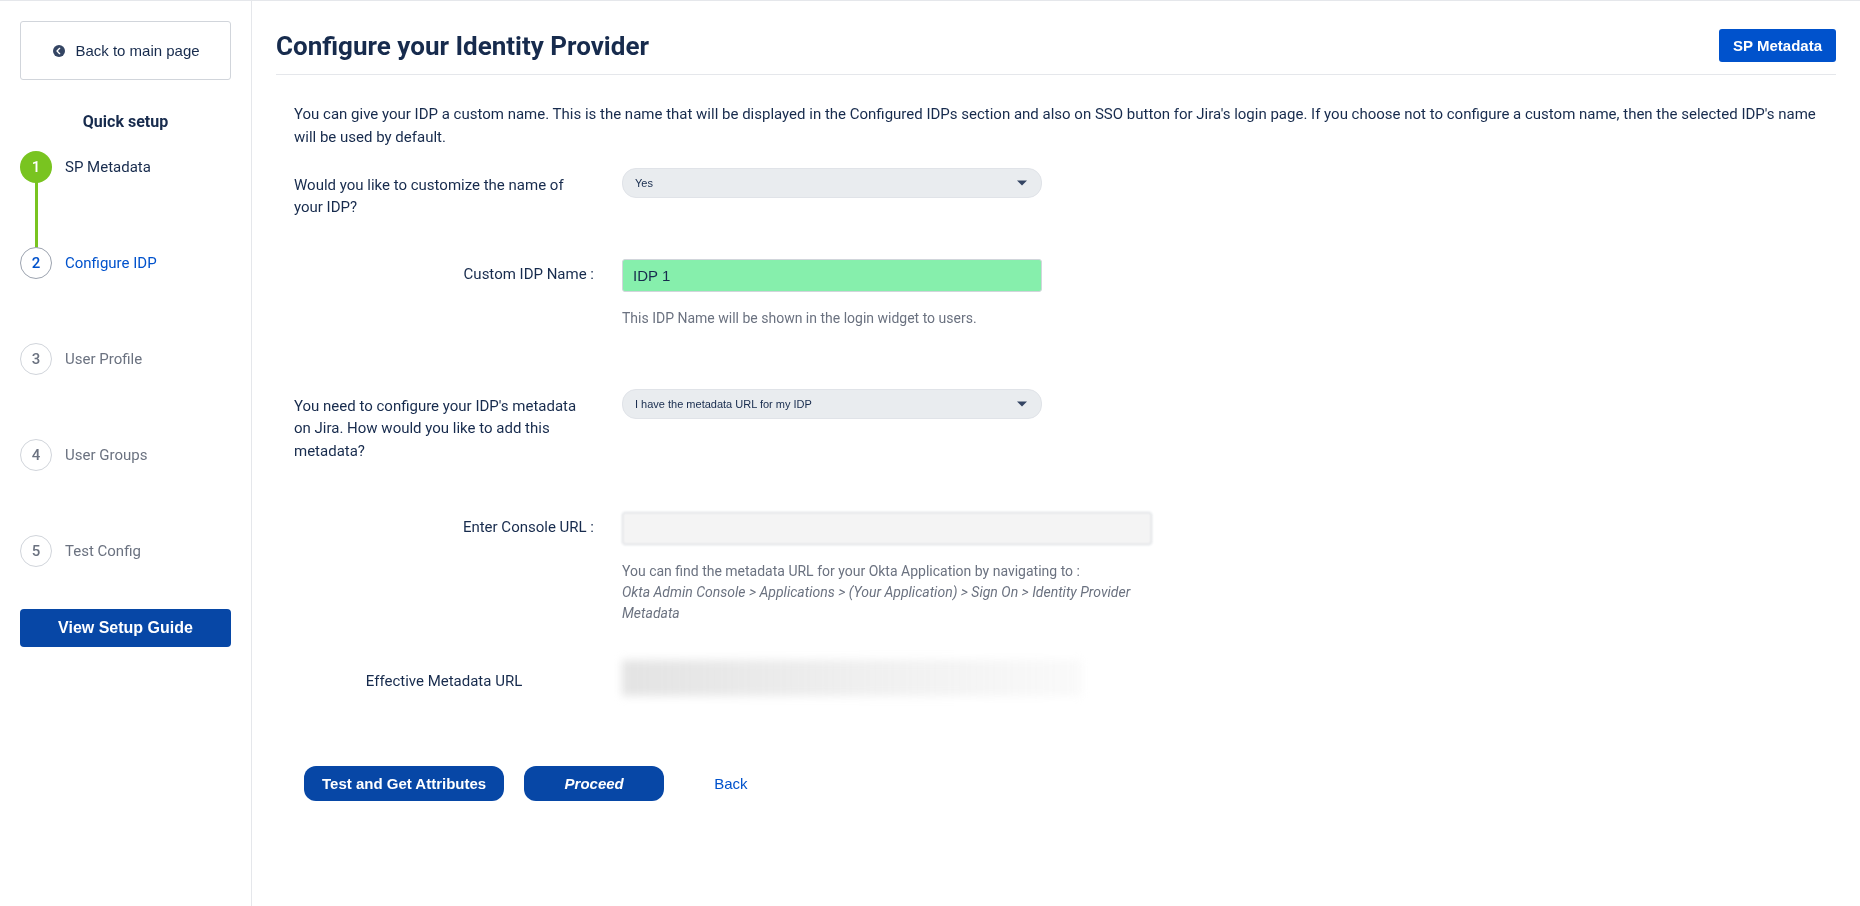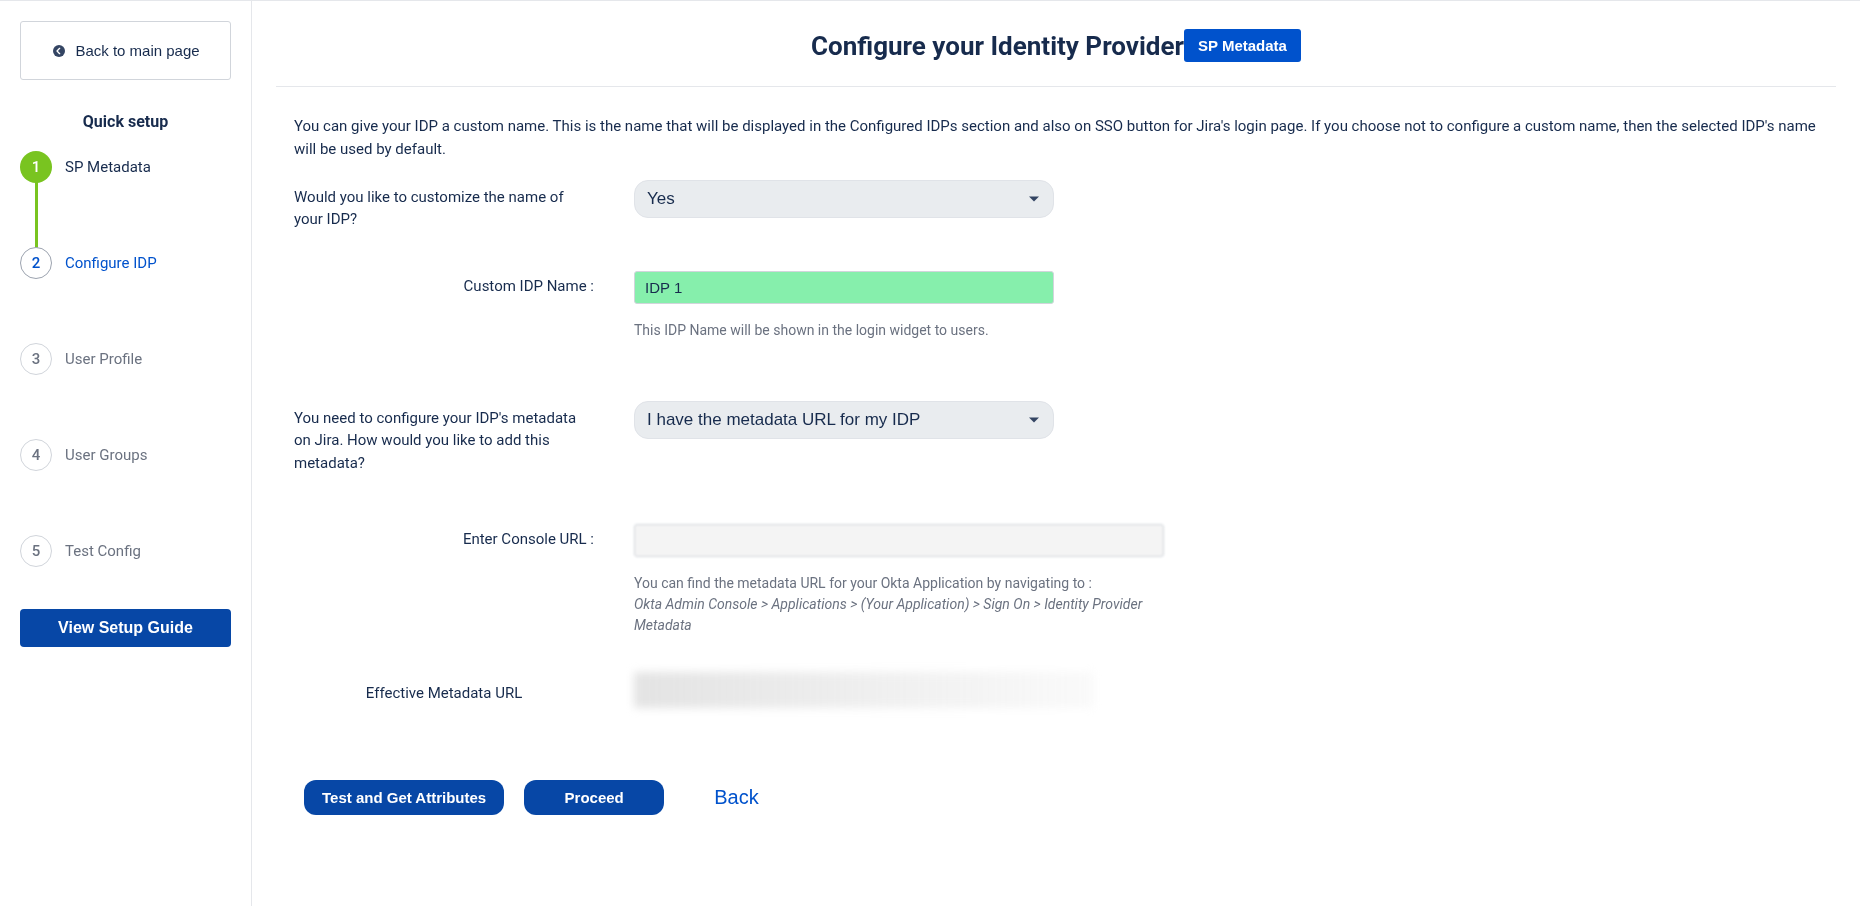--- a/index.html
+++ b/index.html
@@ -100,22 +100,22 @@
   .main {
     flex: 1;
     border-top: 1px solid #e5e7eb;
     padding: 28px 24px 28px 24px;
     position: relative;
     min-width: 0;
   }
   .header-row {
     display: flex;
     align-items: center;
-    justify-content: center;
-    padding-bottom: 24px;
+    justify-content: space-between;
+    padding-bottom: 12px;
     border-bottom: 1px solid #e5e7eb;
     margin-bottom: 28px;
   }
   .page-title {
     font-size: 26px;
     font-weight: 700;
     color: #172b4d;
   }
   .sp-metadata-btn {
     background: #0052cc;
@@ -131,21 +131,21 @@
   .intro-text {
     font-size: 15px;
     color: #172b4d;
     line-height: 1.55;
     margin: 0 18px 18px 18px;
   }
   .form-area { padding: 0 18px 0 18px; }
   .form-row {
     display: flex;
     align-items: flex-start;
-    gap: 40px;
+    gap: 28px;
     margin-bottom: 40px;
   }
   .form-label-wide {
     width: 300px;
     flex-shrink: 0;
     font-size: 15px;
     color: #172b4d;
     line-height: 1.5;
     padding-top: 6px;
   }
@@ -164,21 +164,21 @@
   .form-control-col-wide {
     flex: 0 0 530px;
     max-width: 530px;
   }
   .select-box {
     position: relative;
     background: #e9ecef;
     border: 1px solid #e0e3e8;
     border-radius: 14px;
     padding: 8px 36px 8px 12px;
-    font-size: 17px;
+    font-size: 11px;
     color: #172b4d;
     cursor: pointer;
     width: 100%;
     text-align: left;
   }
   .select-box::after {
     content: "";
     position: absolute;
     right: 14px;
     top: 50%;
@@ -226,26 +226,26 @@
   .btn-primary {
     background: #0747a6;
     color: #fff;
     border: none;
     border-radius: 12px;
     padding: 9px 18px;
     font-size: 15px;
     font-weight: 600;
     cursor: pointer;
   }
-  .btn-proceed { min-width: 140px; }
+  .btn-proceed { min-width: 140px; font-style: italic; }
   .link-btn {
     background: none;
     border: none;
     color: #0052cc;
-    font-size: 20px;
+    font-size: 15px;
     cursor: pointer;
     padding: 8px 12px;
     margin-left: 18px;
   }
 </style>
 </head>
 <body>
 
 <div class="layout">
   <aside class="sidebar">

